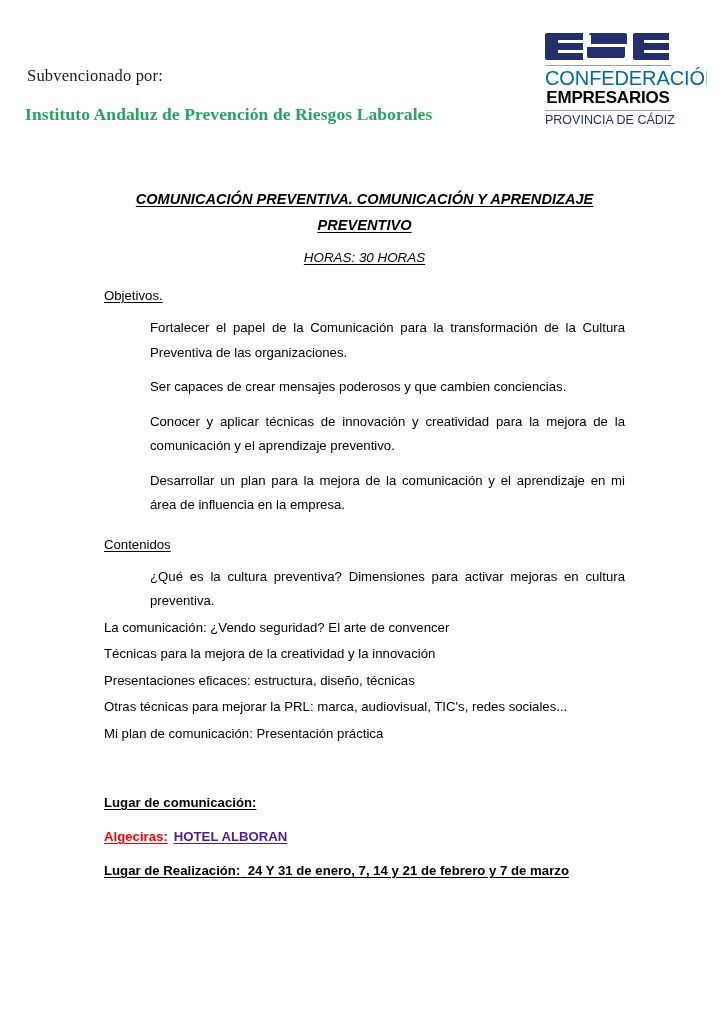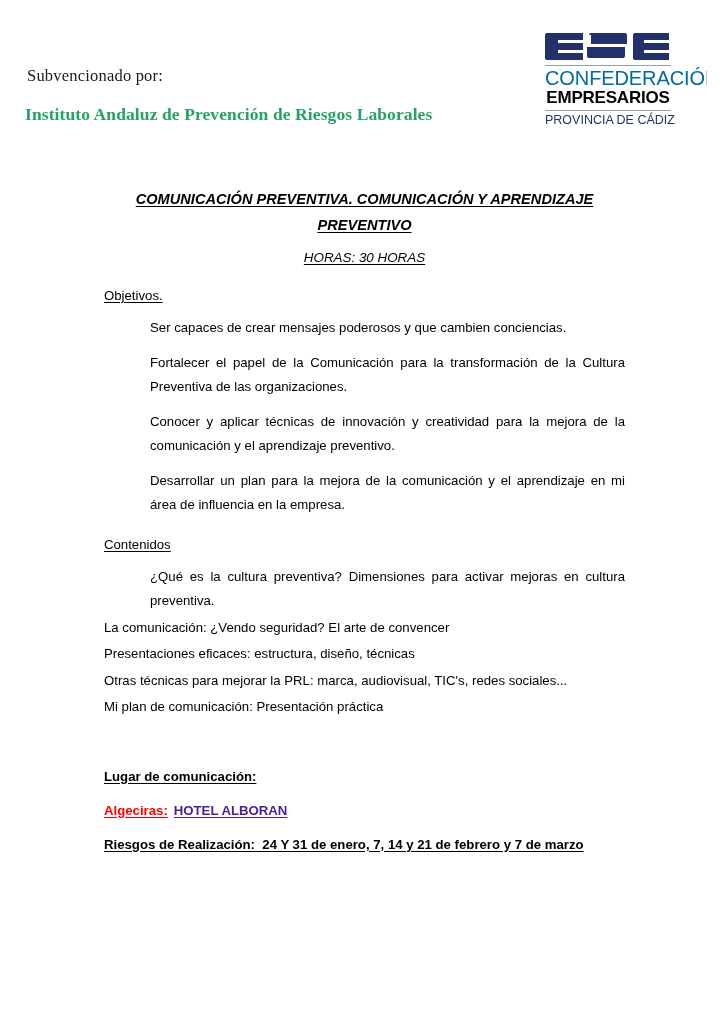--- a/index.html
+++ b/index.html
@@ -237,41 +237,42 @@
     </div>
 
     <div class="horas">
       <span class="u">HORAS: 30 HORAS</span>
     </div>
 
     <div class="section-head">
       <span class="u">Objetivos.</span>
     </div>
 
+    <p class="para indent">Fortalecer el papel de la Comunicación para la transformación de la Cultura Preventiva de las organizaciones.</p>
     <p class="para indent">Ser capaces de crear mensajes poderosos y que cambien conciencias.</p>
-    <p class="para indent">Fortalecer el papel de la Comunicación para la transformación de la Cultura Preventiva de las organizaciones.</p>
     <p class="para indent">Conocer y aplicar técnicas de innovación y creatividad para la mejora de la comunicación y el aprendizaje preventivo.</p>
     <p class="para indent">Desarrollar un plan para la mejora de la comunicación y el aprendizaje en mi área de influencia en la empresa.</p>
 
     <div class="section-head">
       <span class="u">Contenidos</span>
     </div>
 
     <p class="para indent">¿Qué es la cultura preventiva? Dimensiones para activar mejoras en cultura preventiva.</p>
     <p class="para flush tight">La comunicación: ¿Vendo seguridad? El arte de convencer</p>
+    <p class="para flush tight">Técnicas para la mejora de la creatividad y la innovación</p>
     <p class="para flush tight">Presentaciones eficaces: estructura, diseño, técnicas</p>
     <p class="para flush tight">Otras técnicas para mejorar la PRL: marca, audiovisual, TIC's, redes sociales...</p>
     <p class="para flush tight">Mi plan de comunicación: Presentación práctica</p>
 
     <div class="footer-block">
       <div class="f-line">
         <span class="lugar">Lugar de comunicación:</span>
       </div>
       <div class="f-line">
         <span class="ciudad">Algeciras:</span><span class="gap"></span><span class="hotel">HOTEL ALBORAN</span>
       </div>
       <div class="f-line">
-        <span class="fechas"> Riesgos de Realización:</span><span class="fechas">&nbsp;&nbsp;</span><span class="fechas">24 Y 31 de enero, 7, 14 y 21 de febrero y 7 de marzo</span>
+        <span class="fechas"> Lugar de Realización:</span><span class="fechas">&nbsp;&nbsp;</span><span class="fechas">24 Y 31 de enero, 7, 14 y 21 de febrero y 7 de marzo</span>
       </div>
     </div>
 
   </div>
 </div>
 
 </body></html>

